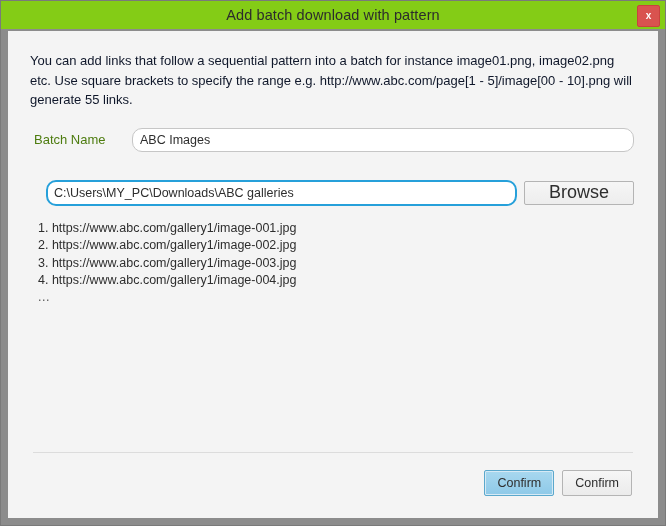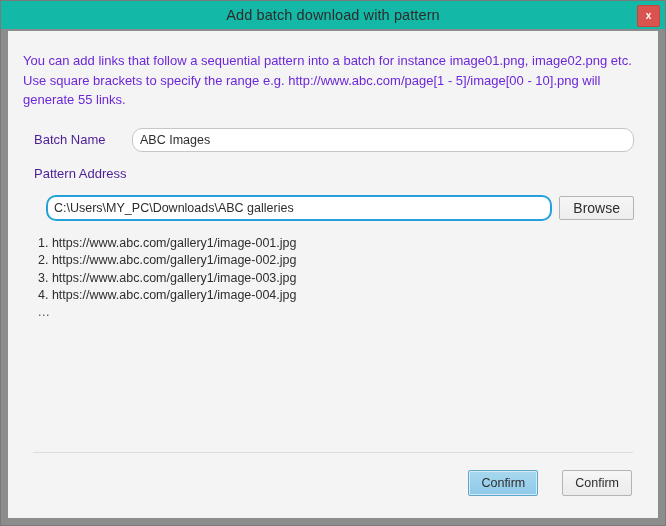--- a/index.html
+++ b/index.html
@@ -21,21 +21,21 @@
     height: 526px;
     box-sizing: border-box;
     background: #8c8c8c;
     border: 1px solid #7a7a7a;
   }
 
   
   .titlebar {
     position: relative;
     height: 28px;
-    background: #14b8a6;
+    background: #84cc16;
     display: flex;
     align-items: flex-start;
     justify-content: center;
   }
   .title-text {
     font-size: 14.5px;
     color: #2c2c2c;
     letter-spacing: 0.1px;
     line-height: 28px;
     user-select: none;
@@ -67,42 +67,42 @@
     left: 7px;
     top: 30px;
     right: 7px;
     bottom: 7px;
     background: #f4f4f4;
     box-sizing: border-box;
     overflow: hidden;
   }
 
   .description {
-    margin: 20px 24px 0 15px;
+    margin: 20px 24px 0 22px;
     font-size: 13px;
     line-height: 19.5px;
-    color: #6d28d9;
+    color: #0f172a;
   }
 
   
   .form {
     margin: 18px 0 0 0;
   }
   .row {
     display: flex;
     align-items: center;
     margin: 0 0 14px 0;
     padding-left: 26px;
     padding-right: 24px;
   }
   .row-label {
     width: 98px;
     flex: 0 0 98px;
     font-size: 13px;
-    color: #4c1d95;
+    color: #4d7c0f;
   }
   .field {
     height: 24px;
     box-sizing: border-box;
     background: #ffffff;
     border: 1px solid #c6c6c6;
     border-radius: 10px;
     font-family: "Liberation Sans", sans-serif;
     font-size: 12.5px;
     color: #2e2e2e;
@@ -123,26 +123,26 @@
     display: flex;
     align-items: center;
     flex: 1 1 auto;
     min-width: 0;
   }
   .browse-btn {
     flex: 0 0 auto;
     margin-left: 7px;
     height: 24px;
     min-width: 60px;
-    padding: 0 13px;
+    padding: 0 24px;
     background: linear-gradient(to bottom, #f6f6f6 0%, #ededed 100%);
     border: 1px solid #b4b4b4;
     border-radius: 2px;
     font-family: "Liberation Sans", sans-serif;
-    font-size: 14px;
+    font-size: 18px;
     color: #2e2e2e;
     cursor: pointer;
   }
 
   
   .preview {
     margin: 14px 0 0 30px;
     font-size: 12.5px;
     color: #2e2e2e;
     line-height: 17.5px;
@@ -171,21 +171,21 @@
     right: 25px;
     top: 0;
     height: 1px;
     background: #dcdcdc;
   }
   .footer-buttons {
     position: absolute;
     right: 26px;
     top: 18px;
     display: flex;
-    gap: 24px;
+    gap: 8px;
   }
   .btn {
     height: 26px;
     min-width: 62px;
     padding: 0 12px;
     border-radius: 2px;
     font-family: "Liberation Sans", sans-serif;
     font-size: 12.5px;
     color: #2e2e2e;
     cursor: pointer;
@@ -220,21 +220,20 @@
     <div class="form">
 
       <div class="row">
         <div class="row-label">Batch Name</div>
         <div class="field-wrap">
           <input class="field" type="text" value="ABC Images" style="">
         </div>
       </div>
 
       <div class="row">
-        <div class="row-label">Pattern Address</div>
       </div>
 
       <div class="row">
         <div class="field-wrap">
           <input class="field focused" type="text" value="C:\Users\MY_PC\Downloads\ABC galleries" style="">
           <button class="browse-btn">Browse</button>
         </div>
       </div>
 
     </div>

